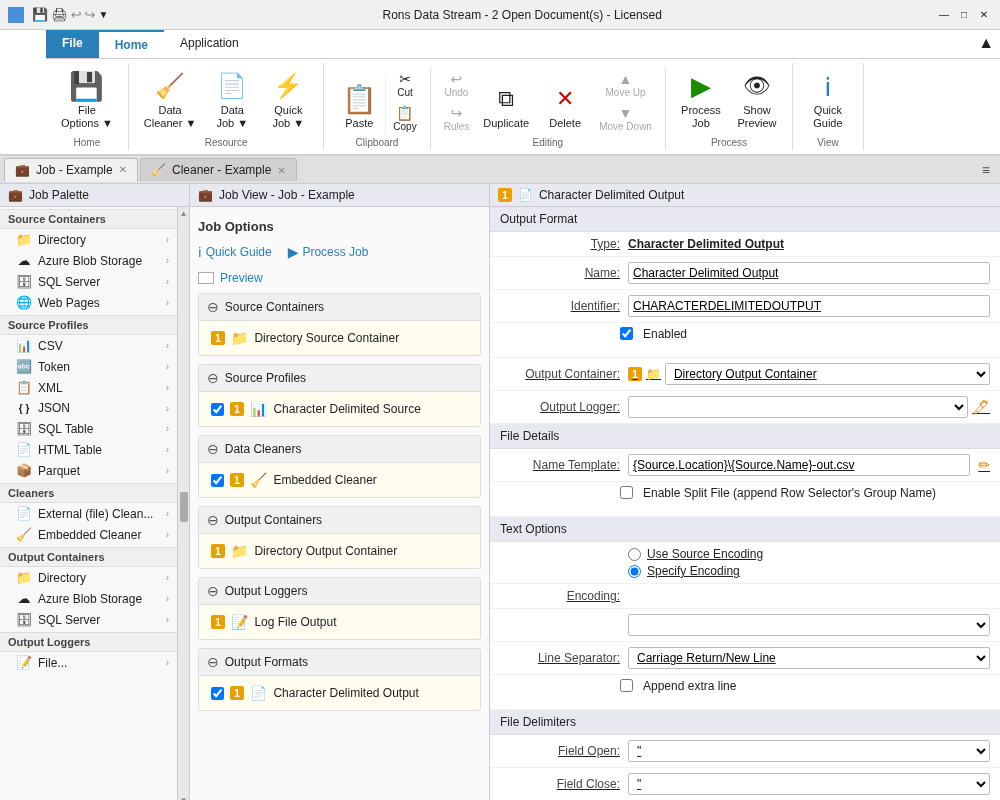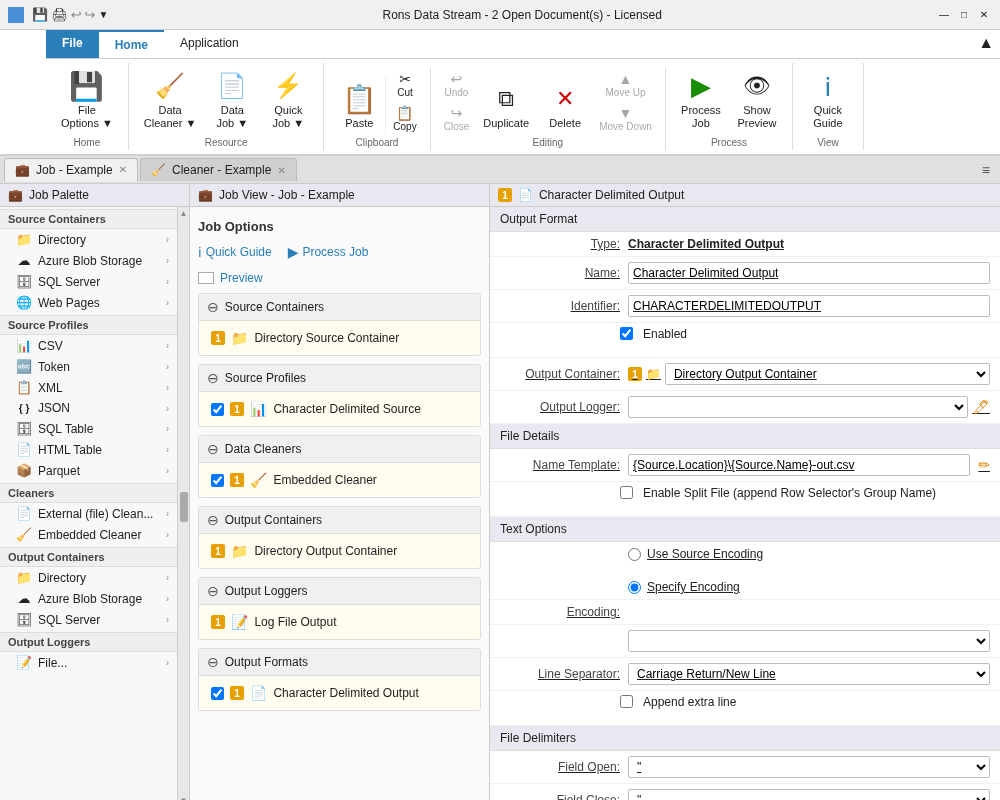--- a/index.html
+++ b/index.html
@@ -186,21 +186,21 @@
 
     <div class="ribbon-group">
       <div class="ribbon-group-items">
         <div class="ribbon-col">
           <div class="ribbon-btn-small disabled">
             <span class="icon">↩</span>
             <span class="label">Undo</span>
           </div>
           <div class="ribbon-btn-small disabled">
             <span class="icon">↪</span>
-            <span class="label">Close</span>
+            <span class="label">Rules</span>
           </div>
         </div>
         <div class="ribbon-btn-large">
           <div class="icon" style="font-size:22px;">⧉</div>
           <div class="label">Duplicate</div>
         </div>
         <div class="ribbon-btn-large">
           <div class="icon" style="font-size:22px;color:#cc0000;">✕</div>
           <div class="label">Delete</div>
         </div>
@@ -540,21 +540,21 @@
           <span class="edit-icon">✏</span>
         </div>
         <div class="form-checkbox-row">
           <input type="checkbox" style="">
           <span>Enable Split File (append Row Selector's Group Name)</span>
         </div>
 
         <div class="form-section-title">Text Options</div>
         <div class="form-row">
           <span class="form-label"></span>
-          <div style="display:flex;flex-direction:column;gap:19px;">
+          <div style="display:flex;flex-direction:column;gap:3px;">
             <label class="form-radio">
               <input type="radio" name="encoding" style="">
               <span>Use Source Encoding</span>
             </label>
             <label class="form-radio">
               <input type="radio" name="encoding" checked="" style="">
               <span>Specify Encoding</span>
             </label>
           </div>
         </div>

